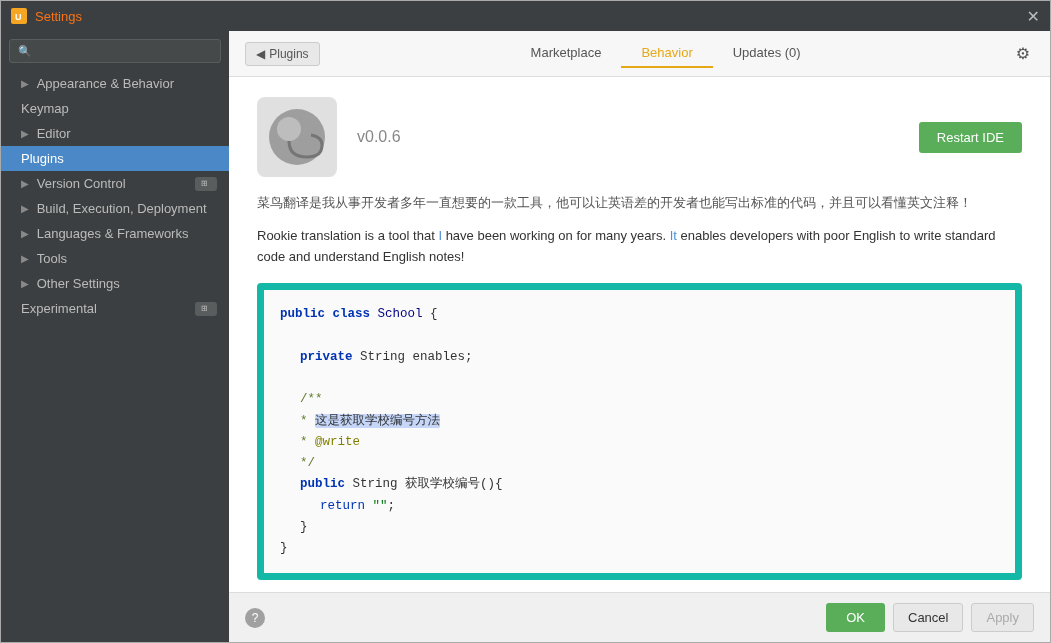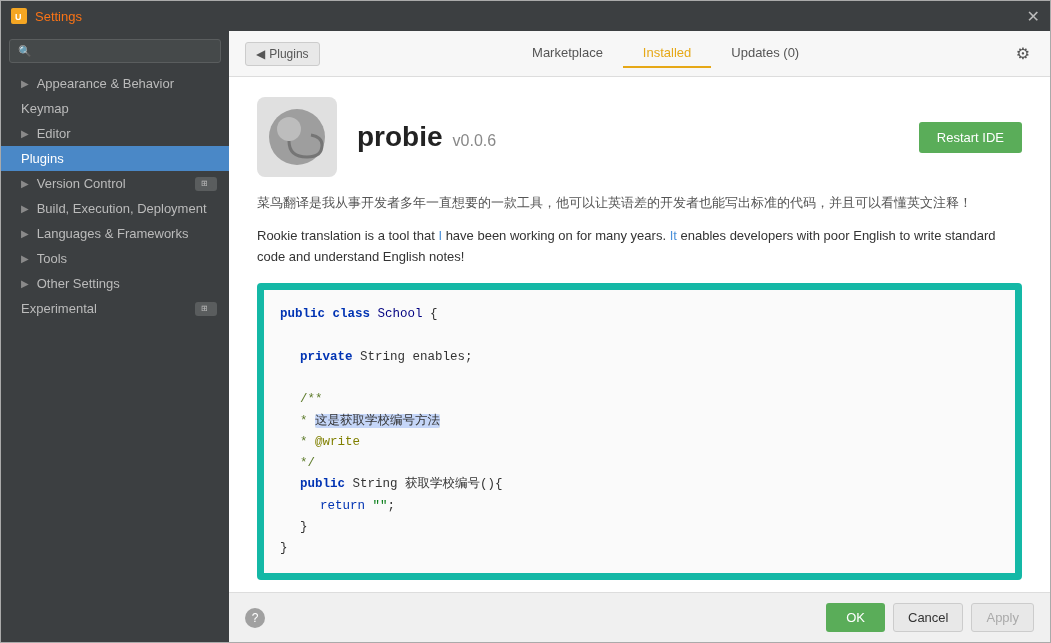--- a/index.html
+++ b/index.html
@@ -397,21 +397,21 @@
       <div class="plugin-header">
         <button class="back-button">
           <span>◀</span>
           <span>Plugins</span>
         </button>
         <div class="tab-group">
           <div class="tab">
             <span>Marketplace</span>
           </div>
           <div class="tab active">
-            <span>Installed</span>
+            <span>Behavior</span>
           </div>
           <div class="tab">
             <span>Updates (0)</span>
           </div>
         </div>
         <button class="gear-btn">
           <span>⚙</span>
         </button>
       </div>
 
@@ -420,21 +420,20 @@
         <div class="plugin-title-row">
           <div class="plugin-logo">
             <svg width="60" height="60" viewBox="0 0 60 60">
               <circle cx="30" cy="30" r="28" fill="#9e9e9e"></circle>
               <circle cx="22" cy="22" r="12" fill="#bdbdbd"></circle>
               <path d="M22 34 Q22 50 40 50 Q55 50 55 38 Q55 30 44 28" stroke="#757575" stroke-width="3" fill="none"></path>
             </svg>
           </div>
           <div>
             <div class="plugin-name-version">
-              <span class="plugin-name">probie</span>
               <span class="plugin-version">v0.0.6</span>
             </div>
           </div>
           <button class="restart-btn">Restart IDE</button>
         </div>
 
         <p class="chinese-desc">菜鸟翻译是我从事开发者多年一直想要的一款工具，他可以让英语差的开发者也能写出标准的代码，并且可以看懂英文注释！</p>
 
         <p class="english-desc">
           Rookie translation is a tool that <span style="color:#4a90d9;">I</span> have been working on for many years. <span style="color:#4a90d9;">It</span> enables developers with poor English to write standard code and understand English notes!

